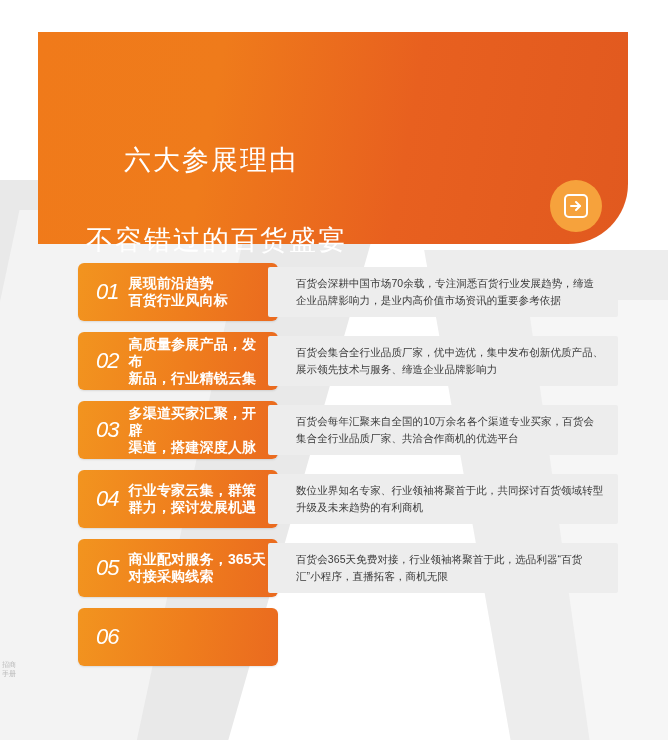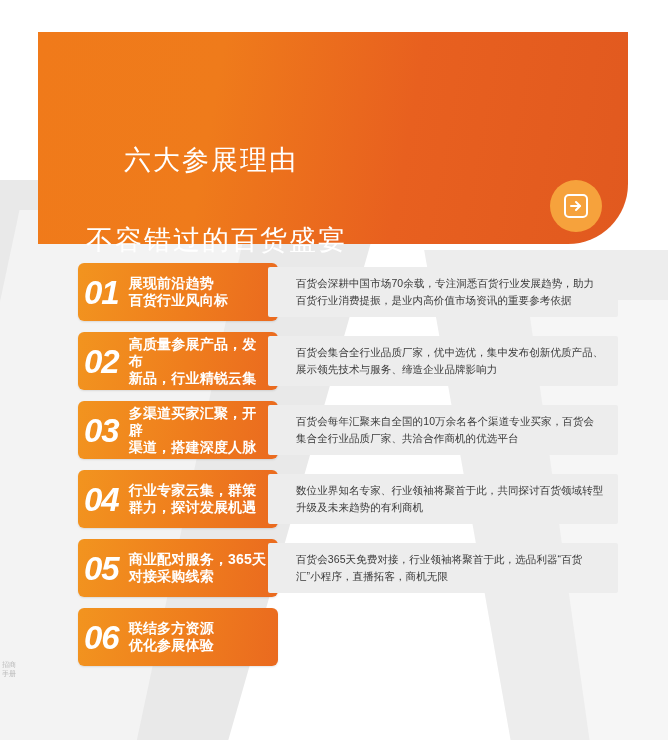--- a/index.html
+++ b/index.html
@@ -134,24 +134,24 @@
     width: 200px;
     height: 58px;
     border-radius: 6px;
     background: linear-gradient(100deg, #f2941f 0%, #ef7d1d 55%, #ea6a1f 100%);
     display: flex;
     align-items: center;
     box-shadow: 0 1px 2px rgba(0,0,0,0.10);
   }
   .row-num {
     color: #ffffff;
-    font-size: 33px;
-    font-weight: bold;
+    font-size: 22px;
+    font-weight: normal;
     font-style: italic;
-    padding-left: 6px;
+    padding-left: 18px;
     padding-right: 10px;
     letter-spacing: -1px;
     line-height: 1;
   }
   .row-title {
     color: #ffffff;
     font-size: 14px;
     font-weight: bold;
     line-height: 17px;
     letter-spacing: 0.2px;
@@ -205,21 +205,21 @@
 
 <div class="rows">
 
   <div class="row">
     <div class="row-label">
       <div class="row-num">01</div>
       <div class="row-title" style="white-space:pre-line">展现前沿趋势
 百货行业风向标</div>
     </div>
     <div class="row-body">
-      <div class="row-desc">百货会深耕中国市场70余载，专注洞悉百货行业发展趋势，助力百货行业消费提振，是业内高价值市场资讯的重要参考依据</div>
+      <div class="row-desc">百货会深耕中国市场70余载，专注洞悉百货行业发展趋势，缔造企业品牌影响力，是业内高价值市场资讯的重要参考依据</div>
     </div>
   </div>
 
   <div class="row">
     <div class="row-label">
       <div class="row-num">02</div>
       <div class="row-title" style="white-space:pre-line">高质量参展产品，发布
 新品，行业精锐云集</div>
     </div>
     <div class="row-body">
@@ -256,18 +256,16 @@
 对接采购线索</div>
     </div>
     <div class="row-body">
       <div class="row-desc">百货会365天免费对接，行业领袖将聚首于此，选品利器“百货汇”小程序，直播拓客，商机无限</div>
     </div>
   </div>
 
   <div class="row">
     <div class="row-label">
       <div class="row-num">06</div>
-      <div class="row-title" style="white-space:pre-line">联结多方资源
-优化参展体验</div>
     </div>
   </div>
 
 </div>
 
 </body></html>

